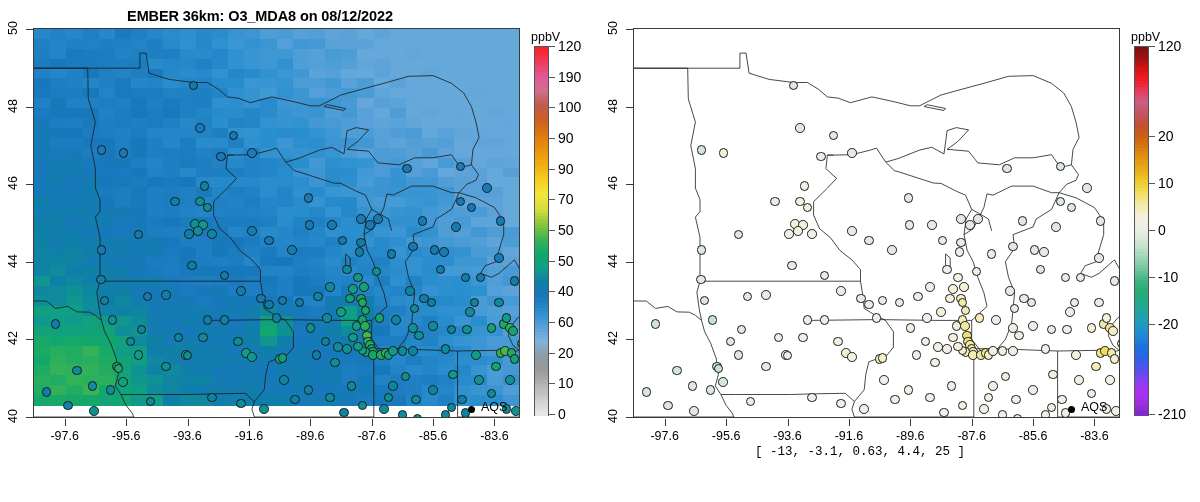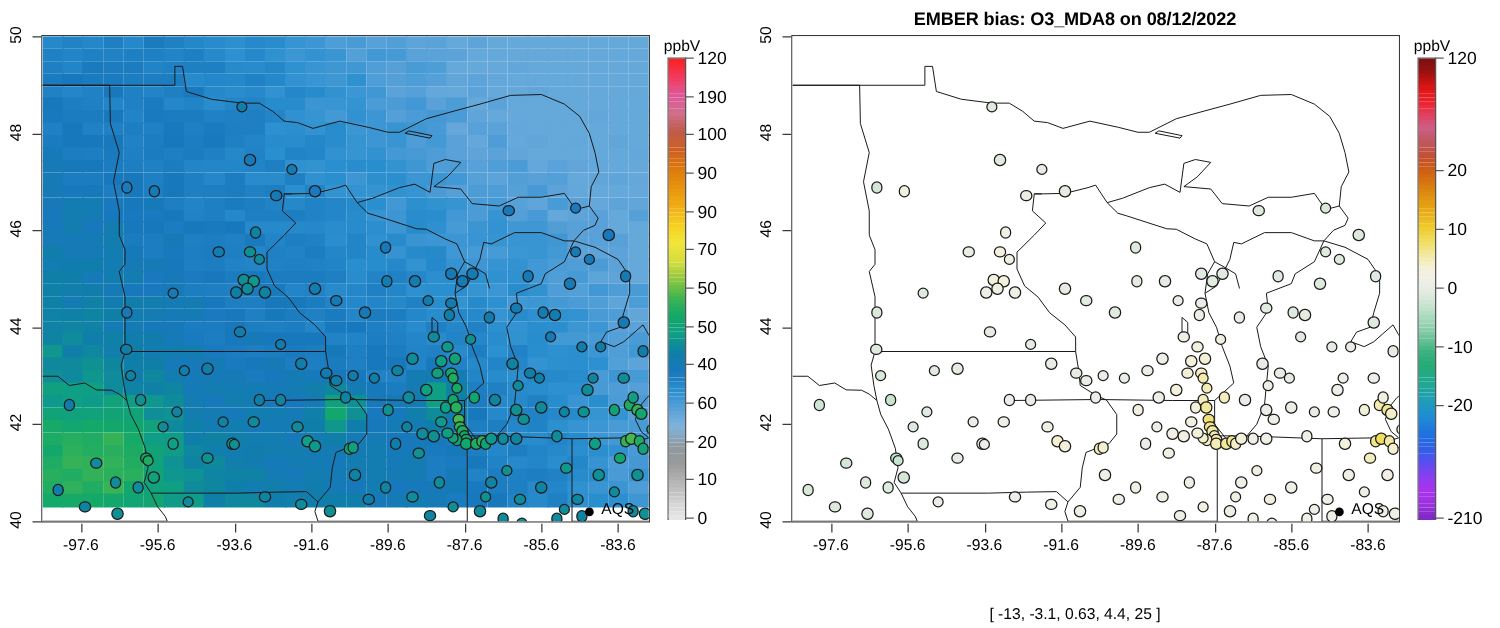--- a/index.html
+++ b/index.html
@@ -29,20 +29,21 @@
   .leglab{position:absolute;font-size:12.5px;}
   svg.borders{position:absolute;top:0;left:0;overflow:visible;}
   svg.borders path{fill:none;stroke:#1a1a1a;stroke-width:0.8;vector-effect:non-scaling-stroke;}
 </style>
 </head>
 <body>
 
 <div class="root">
 
   <div class="panel panel-left">
+    <div class="ptitle">EMBER 36km: O3_MDA8 on 08/12/2022</div>
 
     <div class="frame" id="frameL" style="left:33px;top:28px;width:487px;height:390px;"></div>
 
     <div class="mapbox" id="mapL" style="left:34px;top:29px;width:485px;height:388px;">
       <div id="rasterL">
           <div class="rastcell" style="left:0.00px;top:0.00px;width:16.77px;height:10.49px;background:rgb(37,136,202);"></div>
           <div class="rastcell" style="left:16.17px;top:0.00px;width:16.77px;height:10.49px;background:rgb(33,131,198);"></div>
           <div class="rastcell" style="left:32.33px;top:0.00px;width:16.77px;height:10.49px;background:rgb(36,135,201);"></div>
           <div class="rastcell" style="left:48.50px;top:0.00px;width:16.77px;height:10.49px;background:rgb(30,128,195);"></div>
           <div class="rastcell" style="left:64.67px;top:0.00px;width:16.77px;height:10.49px;background:rgb(37,136,202);"></div>
@@ -1552,21 +1553,20 @@
         <div class="cbtick" style="left:548px;top:76.7px;"></div>
         <div class="cblab" style="left:558px;top:68.7px;">190</div>
         <div class="cbtick" style="left:548px;top:46.0px;"></div>
         <div class="cblab" style="left:558px;top:38.0px;">120</div>
       </div>
     <div class="cbunit" style="left:531px;top:30px;">ppbV</div>
 
   </div>
 
   <div class="panel panel-right">
-    <div class="ptitle">EMBER bias: O3_MDA8 on 08/12/2022</div>
 
     <div class="frame" id="frameR" style="left:33px;top:28px;width:487px;height:390px;"></div>
 
     <div class="mapbox" id="mapR" style="left:34px;top:29px;width:485px;height:388px;">
       <svg class="borders" id="bordR" width="485" height="388" viewBox="0 0 485 388" preserveAspectRatio="none">
           <path d="M0.0 39.2 L105.9 39.2 L105.9 24.1 L112.0 24.1 L115.1 44.2 L135.1 50.4 L159.6 53.5 L173.4 53.5 L184.2 60.1 L193.4 67.9 L204.1 69.1 L216.4 73.7 L237.9 67.9 L260.9 72.9 L276.3 76.8 L285.5 76.8 L307.0 66.0 L328.4 60.1 L349.9 54.3 L374.5 47.3 L399.1 46.6 L417.5 54.3 L429.7 64.0 L437.4 77.6 L442.0 93.1 L445.1 108.6 L439.0 120.3 L437.4 135.8 M199.5 126.1 L217.9 125.7 L236.4 121.1 L242.5 119.1 L251.7 133.1 L264.0 129.6 L285.5 121.1 L297.8 118.3 L310.0 124.9 L313.1 101.7 L322.3 98.6 L334.6 100.9 L323.8 112.5 L313.1 120.3 L334.6 122.2 L343.8 133.9 L365.3 135.8 L380.6 128.8 L399.1 128.8 L417.5 125.7 L425.1 136.6 L431.3 137.4 L437.4 135.8 M0.0 39.2 L53.7 39.2 L54.3 69.8 L61.4 93.1 L56.8 116.4 L61.4 139.7 L61.4 159.1 L66.0 170.7 L66.0 182.4 L61.4 188.2 L66.0 208.4 L66.0 252.2 L62.9 263.1 L65.1 279.4 L67.5 291.4 M66.0 252.2 L226.5 252.2 M193.4 126.1 L199.5 126.1 M193.4 126.1 L191.9 139.7 L202.6 149.4 L193.4 159.1 L179.6 172.7 L179.6 186.2 L185.7 199.8 L196.5 208.7 L205.7 221.2 L217.9 230.9 L226.5 240.6 L226.5 252.2 L228.7 265.8 L230.2 279.4 L242.5 287.1 L251.1 291.0 L259.4 302.6 L259.4 318.2 L253.2 325.9 L234.8 332.9 L231.8 345.3 L230.2 360.8 L220.4 372.5 L217.9 380.2 L220.4 388.0 M86.9 365.5 L101.3 365.5 L122.8 365.5 L156.6 365.5 L187.2 364.7 L211.2 364.3 L220.4 372.5 M67.5 291.4 L70.6 302.6 L76.7 314.3 L82.3 329.8 L84.4 345.3 L81.3 357.0 L86.9 365.5 M86.9 365.5 L92.1 376.4 L98.2 384.1 L99.8 388.0 M0.0 272.0 L12.3 272.0 L21.5 279.4 L33.8 277.4 L43.0 282.9 L55.3 283.2 L61.4 286.3 L67.5 291.4 M251.7 133.1 L260.3 141.6 L267.1 143.6 L299.3 154.0 L307.0 154.4 L322.3 162.2 L331.5 166.1 L337.7 180.4 L332.1 190.1 L330.0 205.6 L339.2 199.8 L343.8 190.9 L349.9 178.5 L353.0 164.9 L359.1 166.1 L377.6 157.1 L399.1 157.1 L417.5 163.7 L425.1 163.7 L432.8 155.2 L442.0 151.3 L444.5 145.5 L437.4 135.8 M337.7 180.4 L346.9 185.5 L354.5 190.1 L357.6 201.8 M330.0 205.6 L333.1 221.2 L339.2 232.8 L343.8 248.3 L349.9 263.8 L353.0 277.4 L337.7 291.4 L337.7 310.4 L346.9 322.0 L349.9 325.1 M175.6 291.4 L244.3 290.6 L303.9 291.4 L337.7 291.4 M349.9 325.1 L362.2 321.3 L371.4 310.4 L377.6 294.9 L379.1 279.4 L380.6 263.8 L374.5 248.3 L371.4 232.8 L380.6 219.2 L379.1 205.6 L399.1 197.9 L402.1 190.1 L417.5 180.4 L425.1 163.7 M425.1 163.7 L442.0 168.8 L460.4 178.5 L469.7 192.1 L469.7 205.6 L465.0 221.2 L462.0 232.8 L451.2 236.7 L446.6 244.4 L457.4 248.3 L465.0 244.4 L480.4 230.9 L488.1 244.4 L494.2 263.8 L495.7 273.5 M495.7 273.5 L491.1 283.2 L483.5 289.1 L477.3 296.8 L474.3 306.5 L478.9 316.2 L485.0 321.3 M485.0 321.3 L472.7 325.1 L465.0 321.3 L481.9 327.9 L491.1 331.7 L500.3 329.8 M339.8 319.7 L339.8 388.0 L339.8 426.8 M423.6 322.0 L423.6 388.0 L423.6 422.9 M361.6 319.7 L423.6 322.0 M339.8 319.7 L361.6 319.7 M423.6 322.0 L465.0 321.3 M423.6 388.0 L478.9 388.0 L491.1 388.0 M220.4 388.0 L245.6 388.0 L276.3 388.0 L310.0 388.0 L339.8 388.0 M0.0 388.0 L36.8 388.0 L73.7 388.0 L99.8 388.0 M311.6 225.0 L316.2 228.9 L316.2 238.6 L311.6 238.6 L311.6 225.0 M290.1 77.6 L310.0 81.5 L311.6 79.5 L293.1 75.7 L290.1 77.6 M199.5 126.1 L193.4 126.1 "></path>
         </svg>
       <div id="ptsR">
           <div class="pt" style="left:62.7px;top:116.3px;width:9.6px;height:9.6px;background:rgb(212,231,215);"></div>
           <div class="pt" style="left:84.8px;top:119.4px;width:9.6px;height:9.6px;background:rgb(242,240,223);"></div>
@@ -1919,16 +1919,16 @@
         <div class="cblab" style="left:558px;top:222.0px;">0</div>
         <div class="cbtick" style="left:548px;top:182.9px;"></div>
         <div class="cblab" style="left:558px;top:174.9px;">10</div>
         <div class="cbtick" style="left:548px;top:135.8px;"></div>
         <div class="cblab" style="left:558px;top:127.8px;">20</div>
         <div class="cbtick" style="left:548px;top:46.0px;"></div>
         <div class="cblab" style="left:558px;top:38.0px;">120</div>
       </div>
     <div class="cbunit" style="left:531px;top:30px;">ppbV</div>
 
-    <div class="caption" style="top:484px;">[ -13,  -3.1,  0.63,  4.4,  25 ]</div>
+    <div class="caption" style="top:445px;font-family:Liberation Mono, monospace;">[ -13,  -3.1,  0.63,  4.4,  25 ]</div>
   </div>
 
 </div>
 
 </body></html>

